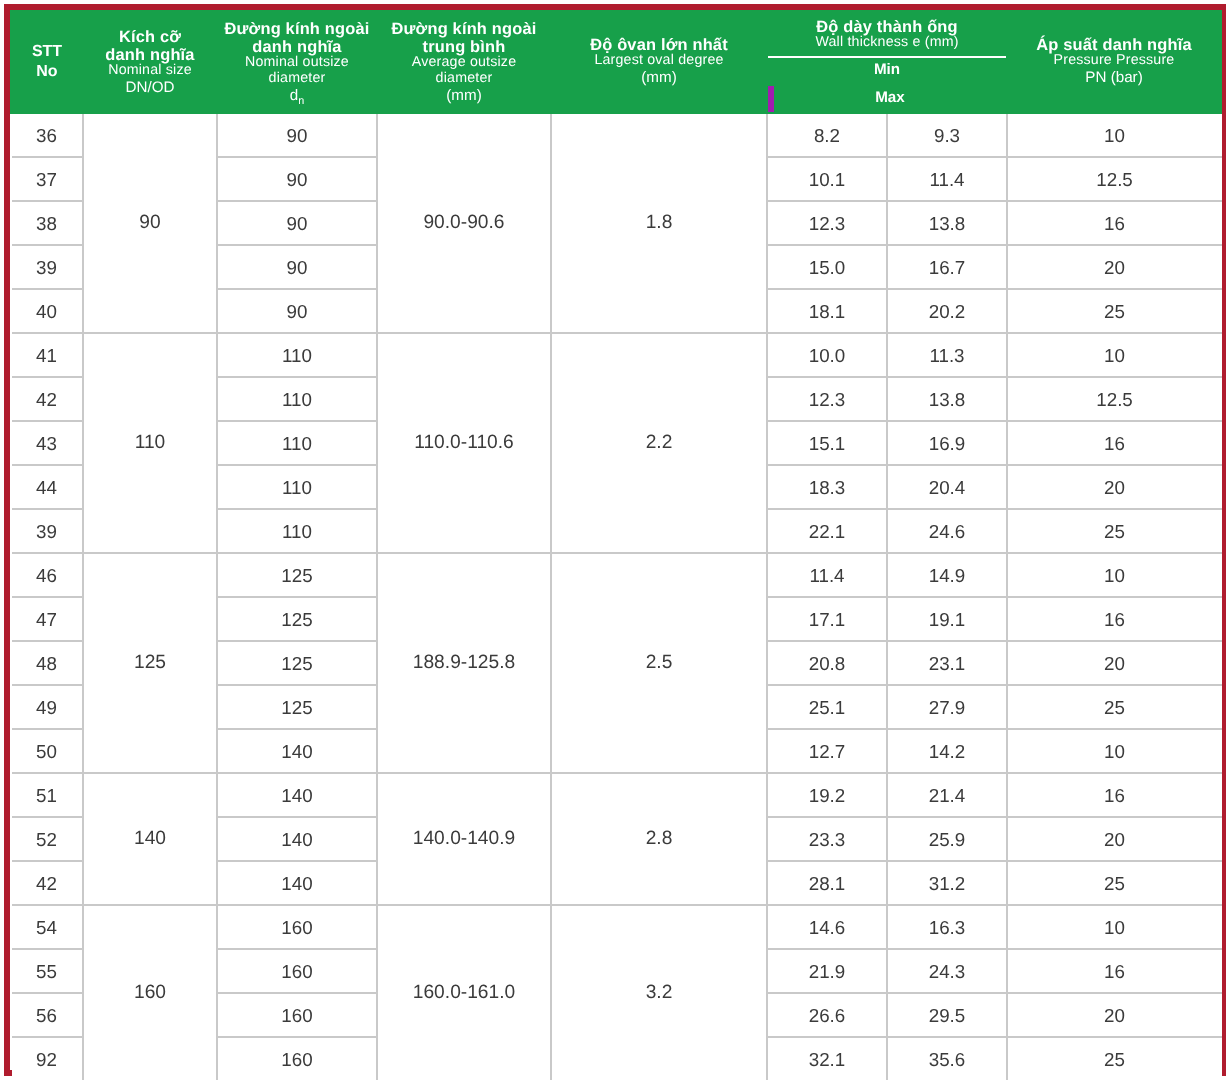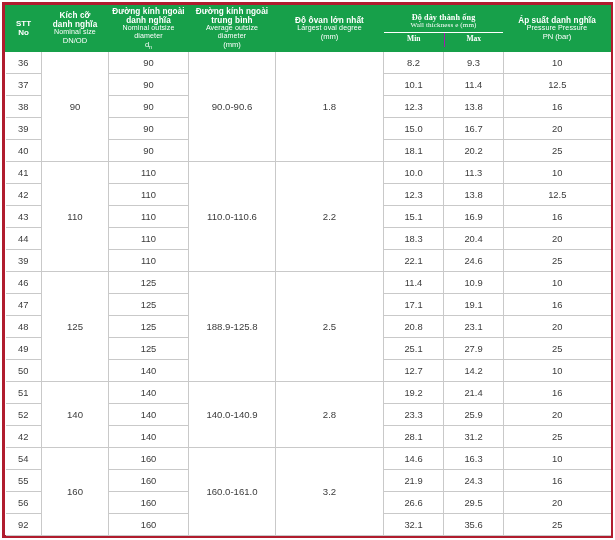--- a/index.html
+++ b/index.html
@@ -61,31 +61,31 @@
     font-size: 7.6px;
     font-weight: bold;
     display: block;
   }
   .hd-stt {
     font-size: 8px;
     font-weight: bold;
     display: block;
     line-height: 1.2;
   }
-  td.hdr-split { padding: 0; font-family: Liberation Serif, serif; }
+  td.hdr-split { padding: 0; }
   .split-top {
     padding: 3px 2px 2px 2px;
     border-bottom: 1px solid #ffffff;
   }
-  .split-bot { display: flex; }
+  .split-bot { display: flex; flex-direction: column; }
   .split-bot > div {
     flex: 1 1 50%;
     padding: 2px 1px 3px 1px;
   }
-  .split-bot > div + div { border-left: 1px solid #a21caf; }
+  .split-bot > div + div { border-left: 3px solid #a21caf; }
   sub { font-size: 5.4px; vertical-align: baseline; position: relative; top: 2px; }
 
   
   tbody td {
     border: 1px solid #c9c9c9;
     text-align: center;
     vertical-align: middle;
     font-size: 9.4px;
     color: #3b3b3b;
     padding: 0;
@@ -244,21 +244,21 @@
             <td>24.6</td>
             <td class="col-pn">25</td>
           </tr>
           <tr class="group-start">
             <td class="col-stt">46</td>
             <td class="merged" rowspan="5">125</td>
             <td>125</td>
             <td class="merged" rowspan="5">188.9-125.8</td>
             <td class="merged" rowspan="5">2.5</td>
             <td>11.4</td>
-            <td>10.9</td>
+            <td>14.9</td>
             <td class="col-pn">10</td>
           </tr>
           <tr>
             <td class="col-stt">47</td>
             <td>125</td>
             <td>17.1</td>
             <td>19.1</td>
             <td class="col-pn">16</td>
           </tr>
           <tr>

